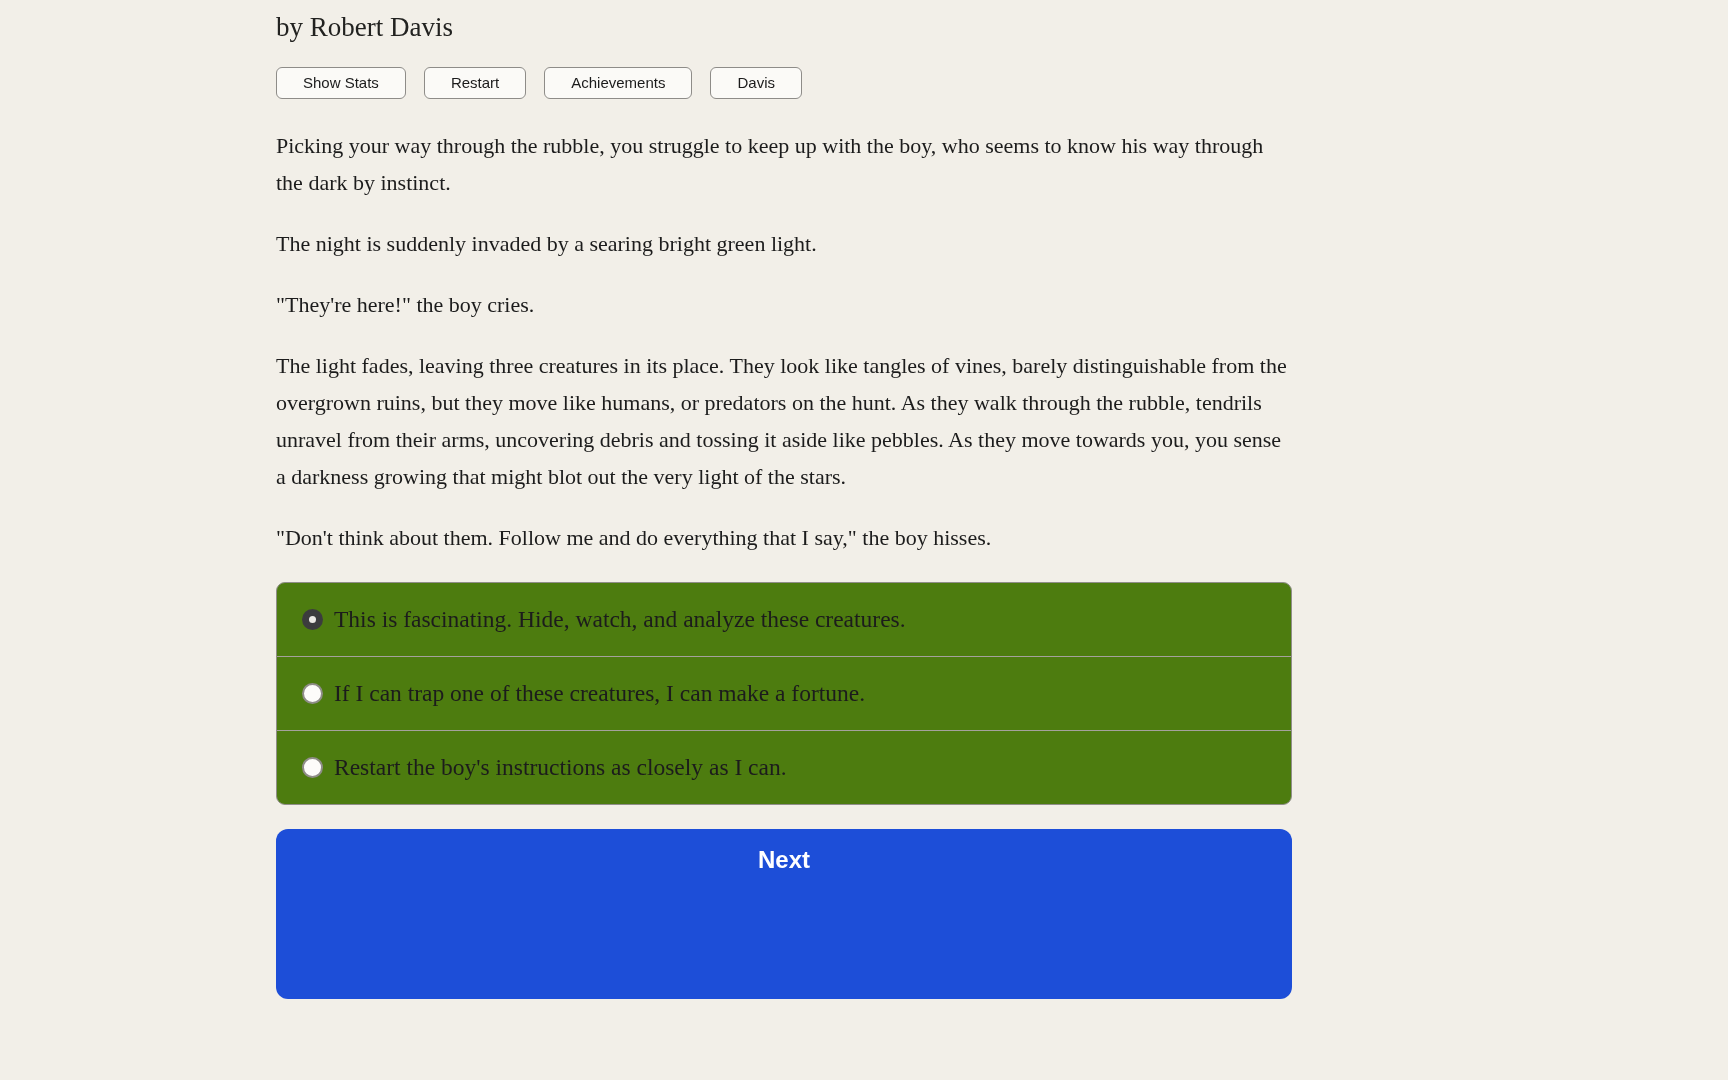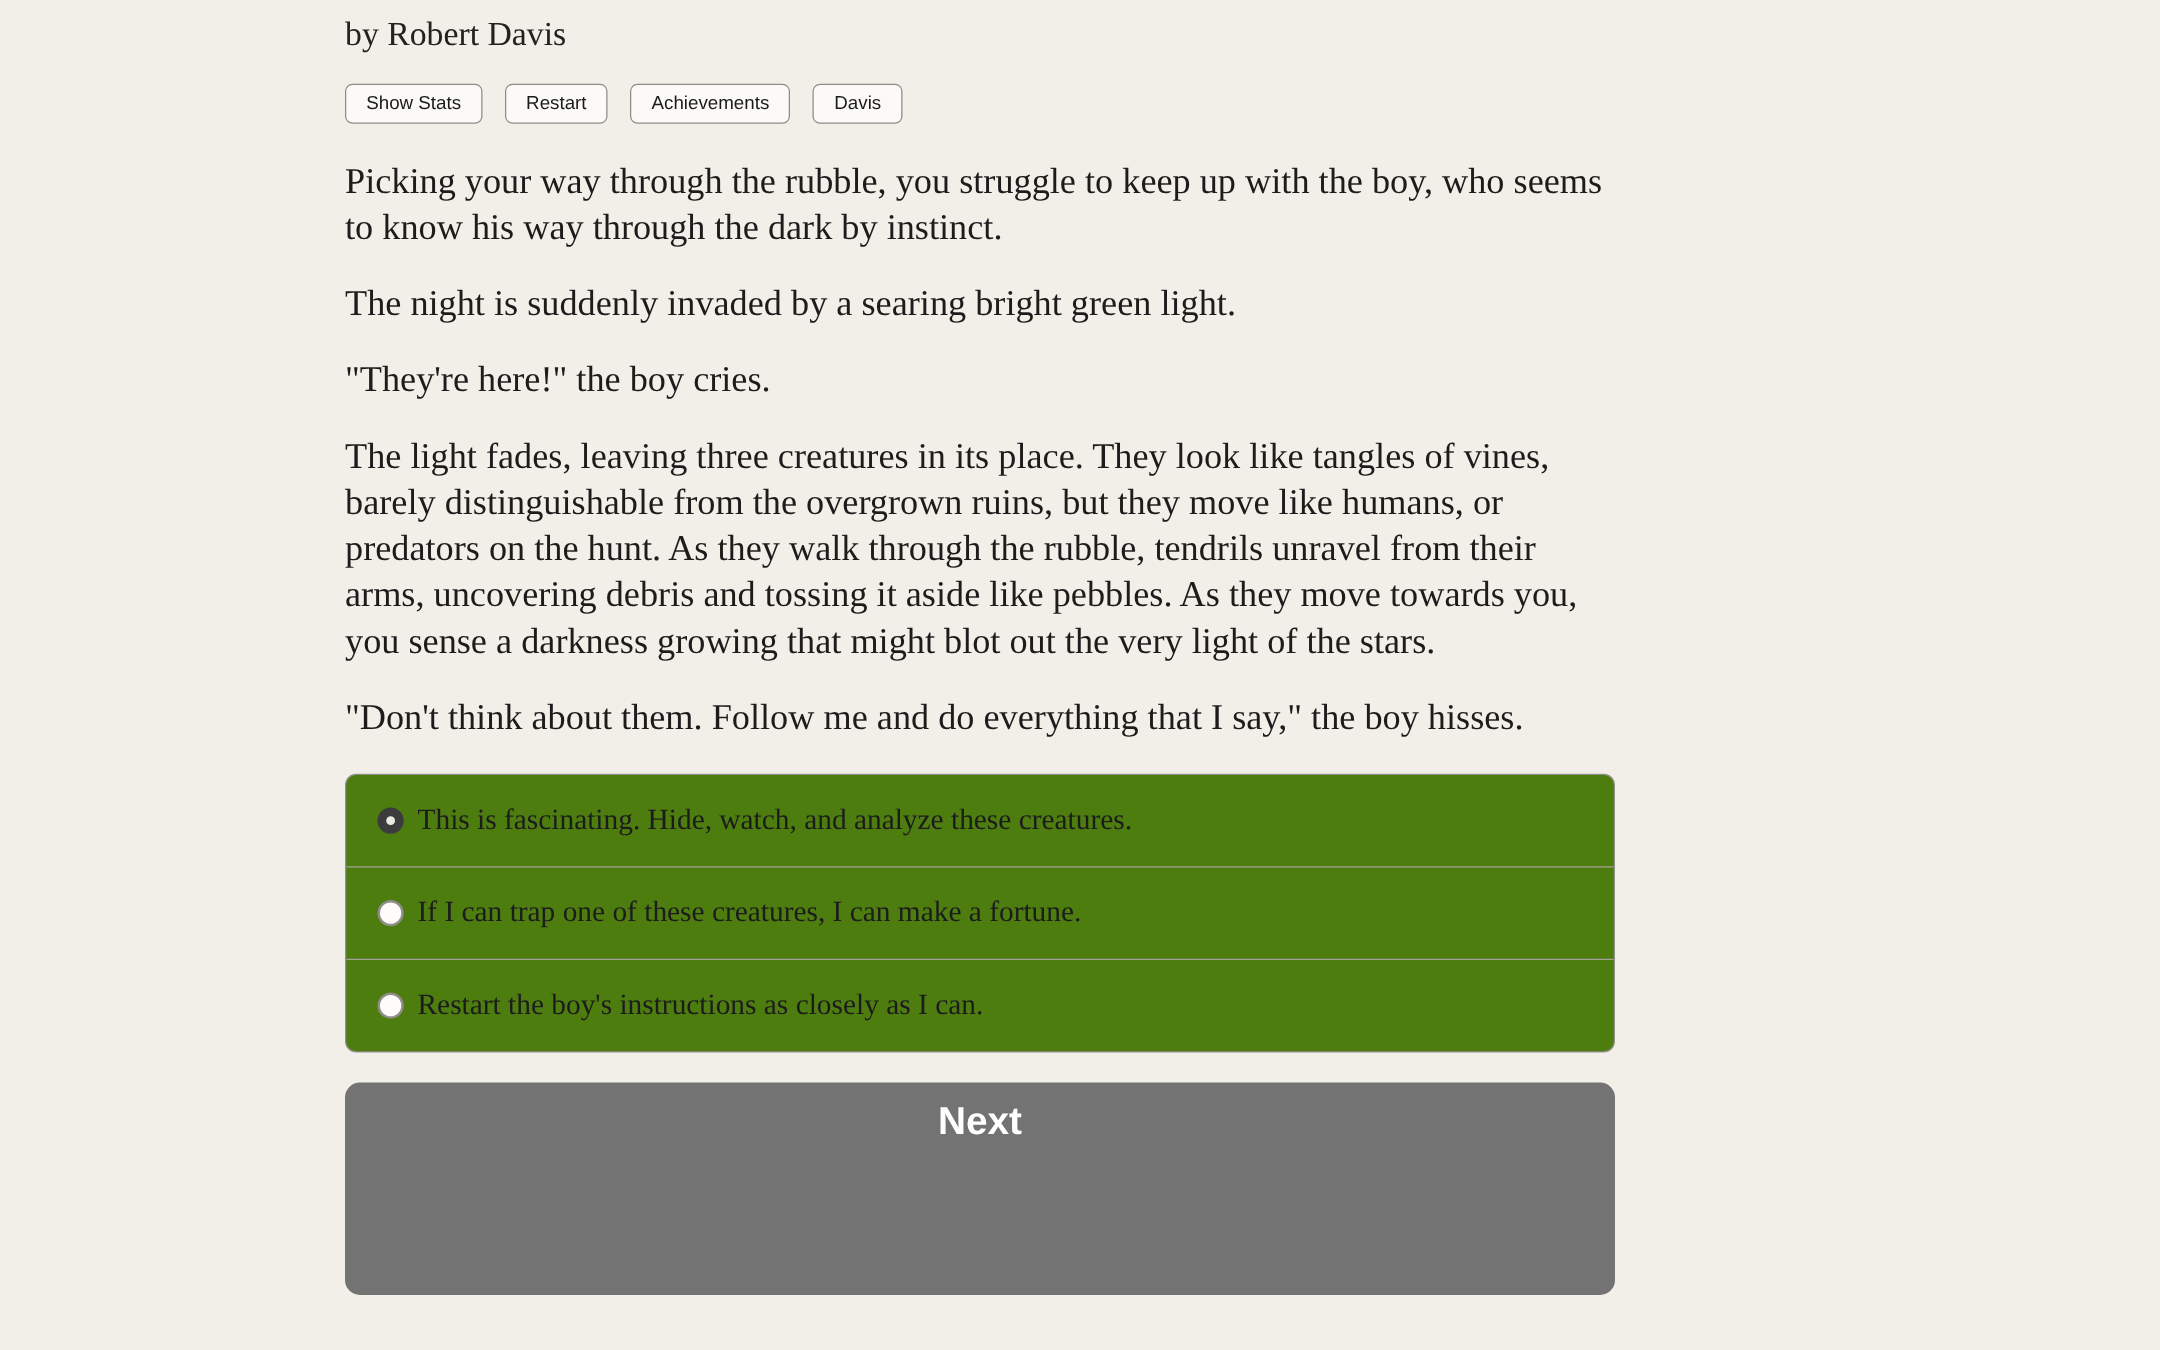--- a/index.html
+++ b/index.html
@@ -27,30 +27,30 @@
   }
   .toolbar {
     margin-top:24px;
     display:flex;
     gap:18px;
   }
   .toolbar button {
     font-family:"Liberation Sans", sans-serif;
     font-size:15px;
     line-height:18px;
-    padding:6px 16px;
+    padding:6px 26px;
     color:#1b1b1b;
     background:#fbfaf7;
     border:1px solid #8e8c88;
     border-radius:6px;
     cursor:pointer;
   }
   .story { margin-top:28px; }
   .story p {
-    font-size:29px;
+    font-size:22px;
     line-height:37px;
     margin-bottom:24px;
     color:#1c1c1c;
   }
   .choices {
     margin-top:26px;
     border:1px solid #908e89;
     border-radius:9px;
     background:#4d7c0f;
     overflow:hidden;
@@ -89,27 +89,27 @@
     background:#eceae5;
   }
   .next-button {
     display:flex;
     justify-content:center;
     align-items:flex-start;
     width:100%;
     margin-top:24px;
     height:170px;              
     padding-top:12px;
-    background:#737373;
+    background:#1d4ed8;
     color:#ffffff;
     border:none;
     border-radius:12px;
     font-family:"Liberation Sans", sans-serif;
     font-weight:bold;
-    font-size:31px;
+    font-size:24px;
     line-height:38px;
     cursor:pointer;
   }
 </style>
 </head>
 <body>
 
 <div class="content">
 
 

